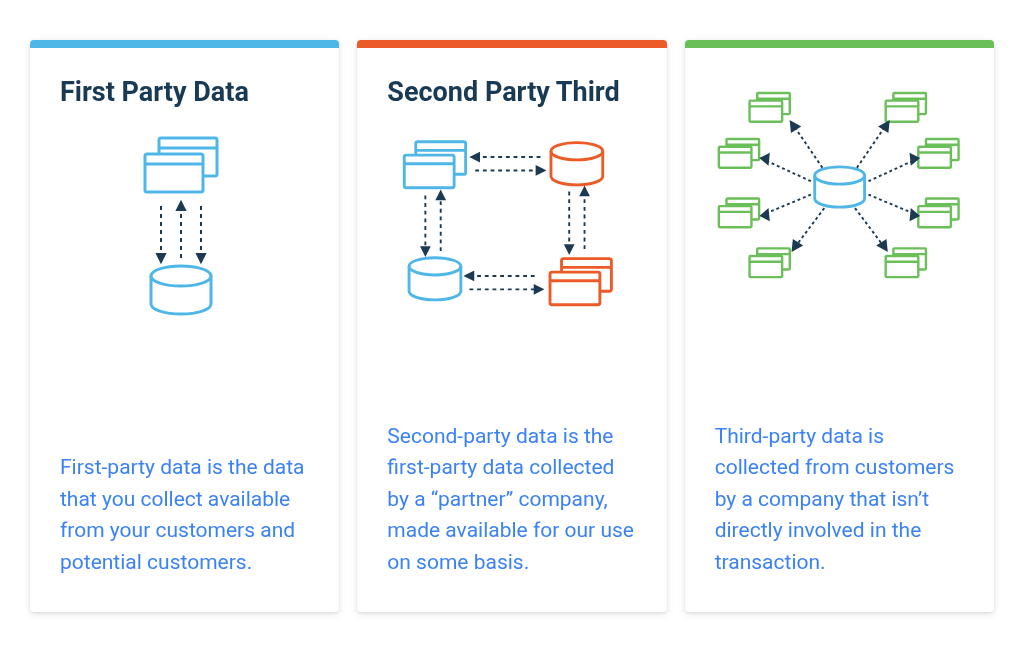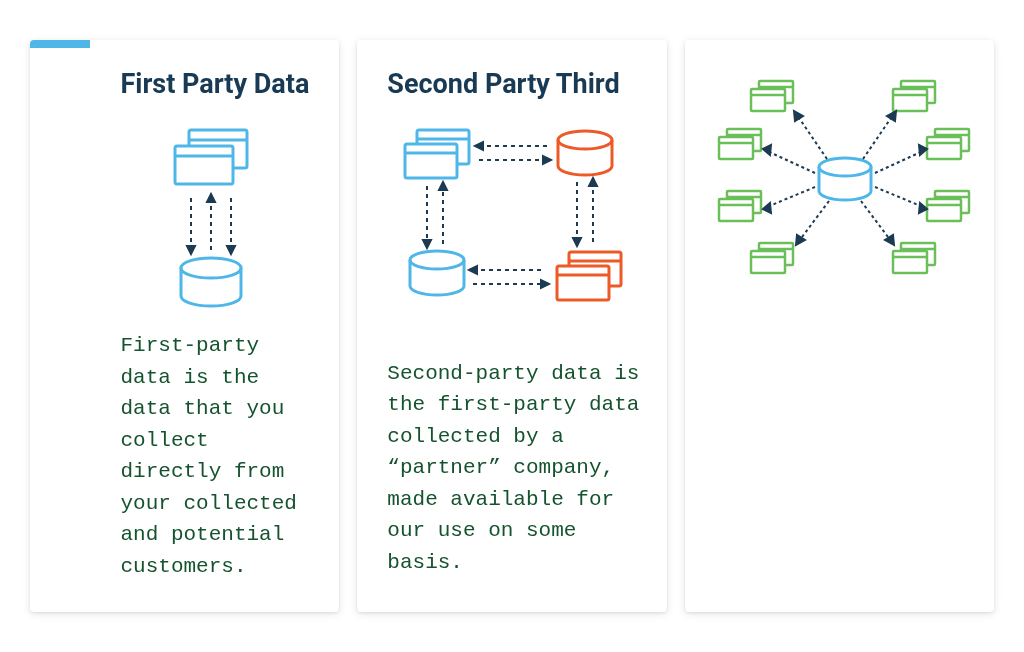--- a/index.html
+++ b/index.html
@@ -13,21 +13,21 @@
     gap: 18px;
     justify-content: center;
   }
   .card {
     flex: 1;
     max-width: 320px;
     background: #fff;
     border-radius: 4px;
     box-shadow: 0 2px 8px rgba(0,0,0,0.10), 0 1px 3px rgba(0,0,0,0.08);
     display: flex;
-    flex-direction: row;
+    flex-direction: column;
     overflow: hidden;
   }
   .card-top {
     height: 8px;
     width: 100%;
   }
   .card-body {
     padding: 28px 30px 34px 30px;
     flex: 1;
     display: flex;
@@ -43,23 +43,22 @@
   .diagram {
     flex: 0 0 auto;
     height: 220px;
     display: flex;
     align-items: center;
     justify-content: center;
   }
   .card-desc {
     font-size: 21px;
     line-height: 1.5;
-    color: #14532d;
+    color: #3b82f6;
     margin-top: auto;
-    font-family: Liberation Mono, monospace;
   }
   svg { display: block; }
 </style>
 </head>
 <body>
 
 <div class="card">
   <div class="card-top" style="background:#4fb7e8"></div>
   <div class="card-body">
     <h2 class="card-title">First Party Data</h2>
@@ -87,21 +86,21 @@
             <polygon points="106,134 102,126 110,126"></polygon>
           </g>
         </g>
 
         <g stroke="#4fb7e8" stroke-width="3" fill="none">
           <ellipse cx="86" cy="148" rx="30" ry="10"></ellipse>
           <path d="M56 148 L56 176 A30 10 0 0 0 116 176 L116 148"></path>
         </g>
       </svg>
     </div>
-    <p class="card-desc">First-party data is the data that you collect directly from your collected and potential customers.</p>
+    <p class="card-desc">First-party data is the data that you collect available from your customers and potential customers.</p>
   </div>
 </div>
 
 <div class="card">
   <div class="card-top" style="background:#ec5b27"></div>
   <div class="card-body">
     <h2 class="card-title">Second Party Third</h2>
     <div class="diagram">
       <svg width="260" height="200" viewBox="0 0 260 200">
 
@@ -257,14 +256,15 @@
               <line x1="114" y1="128" x2="84" y2="168"></line>
               <polygon points="81,172 82,162 90,167" stroke-dasharray="0"></polygon>
             </g>
           <g>
               <line x1="146" y1="128" x2="176" y2="168"></line>
               <polygon points="179,172 170,167 178,162" stroke-dasharray="0"></polygon>
             </g>
         </g>
       </svg>
     </div>
+    <p class="card-desc">Third-party data is collected from customers by a company that isn’t directly involved in the transaction.</p>
   </div>
 </div>
 
 </body></html>

